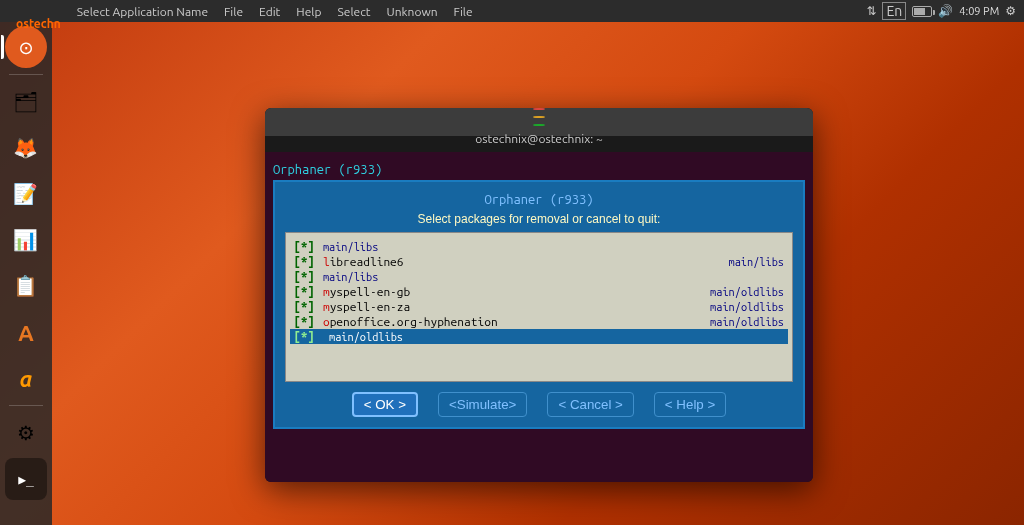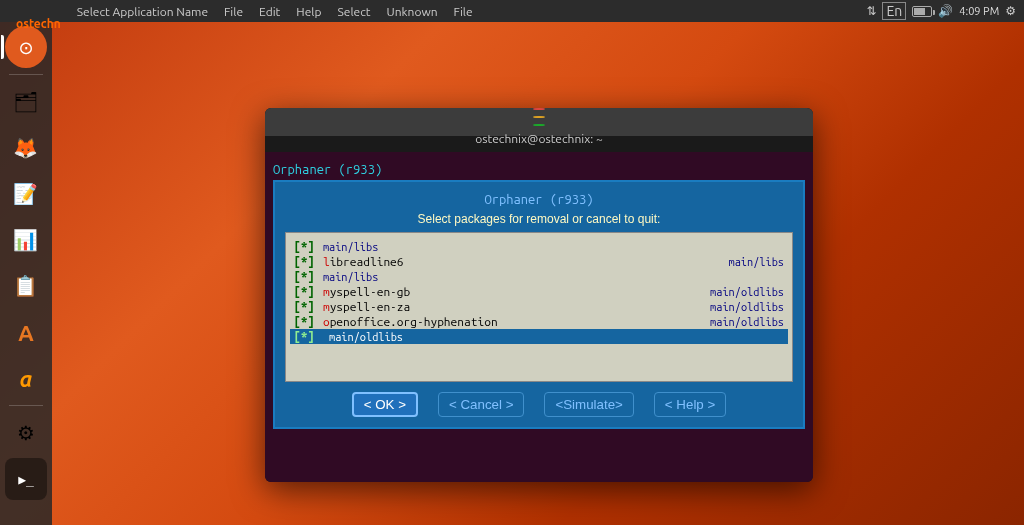--- a/index.html
+++ b/index.html
@@ -368,19 +368,19 @@
           <div class="pkg-row selected">
             <span class="pkg-checkbox">[*]&nbsp;</span>
             <span class="pkg-section" style="background:#1565a0; color:white;">&nbsp;main/oldlibs&nbsp;</span>
           </div>
 
         </div>
       </div>
 
       <div class="dialog-buttons">
         <button class="dialog-btn ok-btn">&lt; OK &gt;</button>
+        <button class="dialog-btn">&lt;Simulate&gt;</button>
         <button class="dialog-btn">&lt; Cancel &gt;</button>
-        <button class="dialog-btn">&lt;Simulate&gt;</button>
         <button class="dialog-btn">&lt; Help &gt;</button>
       </div>
     </div>
   </div>
 </div>
 
 </body></html>

